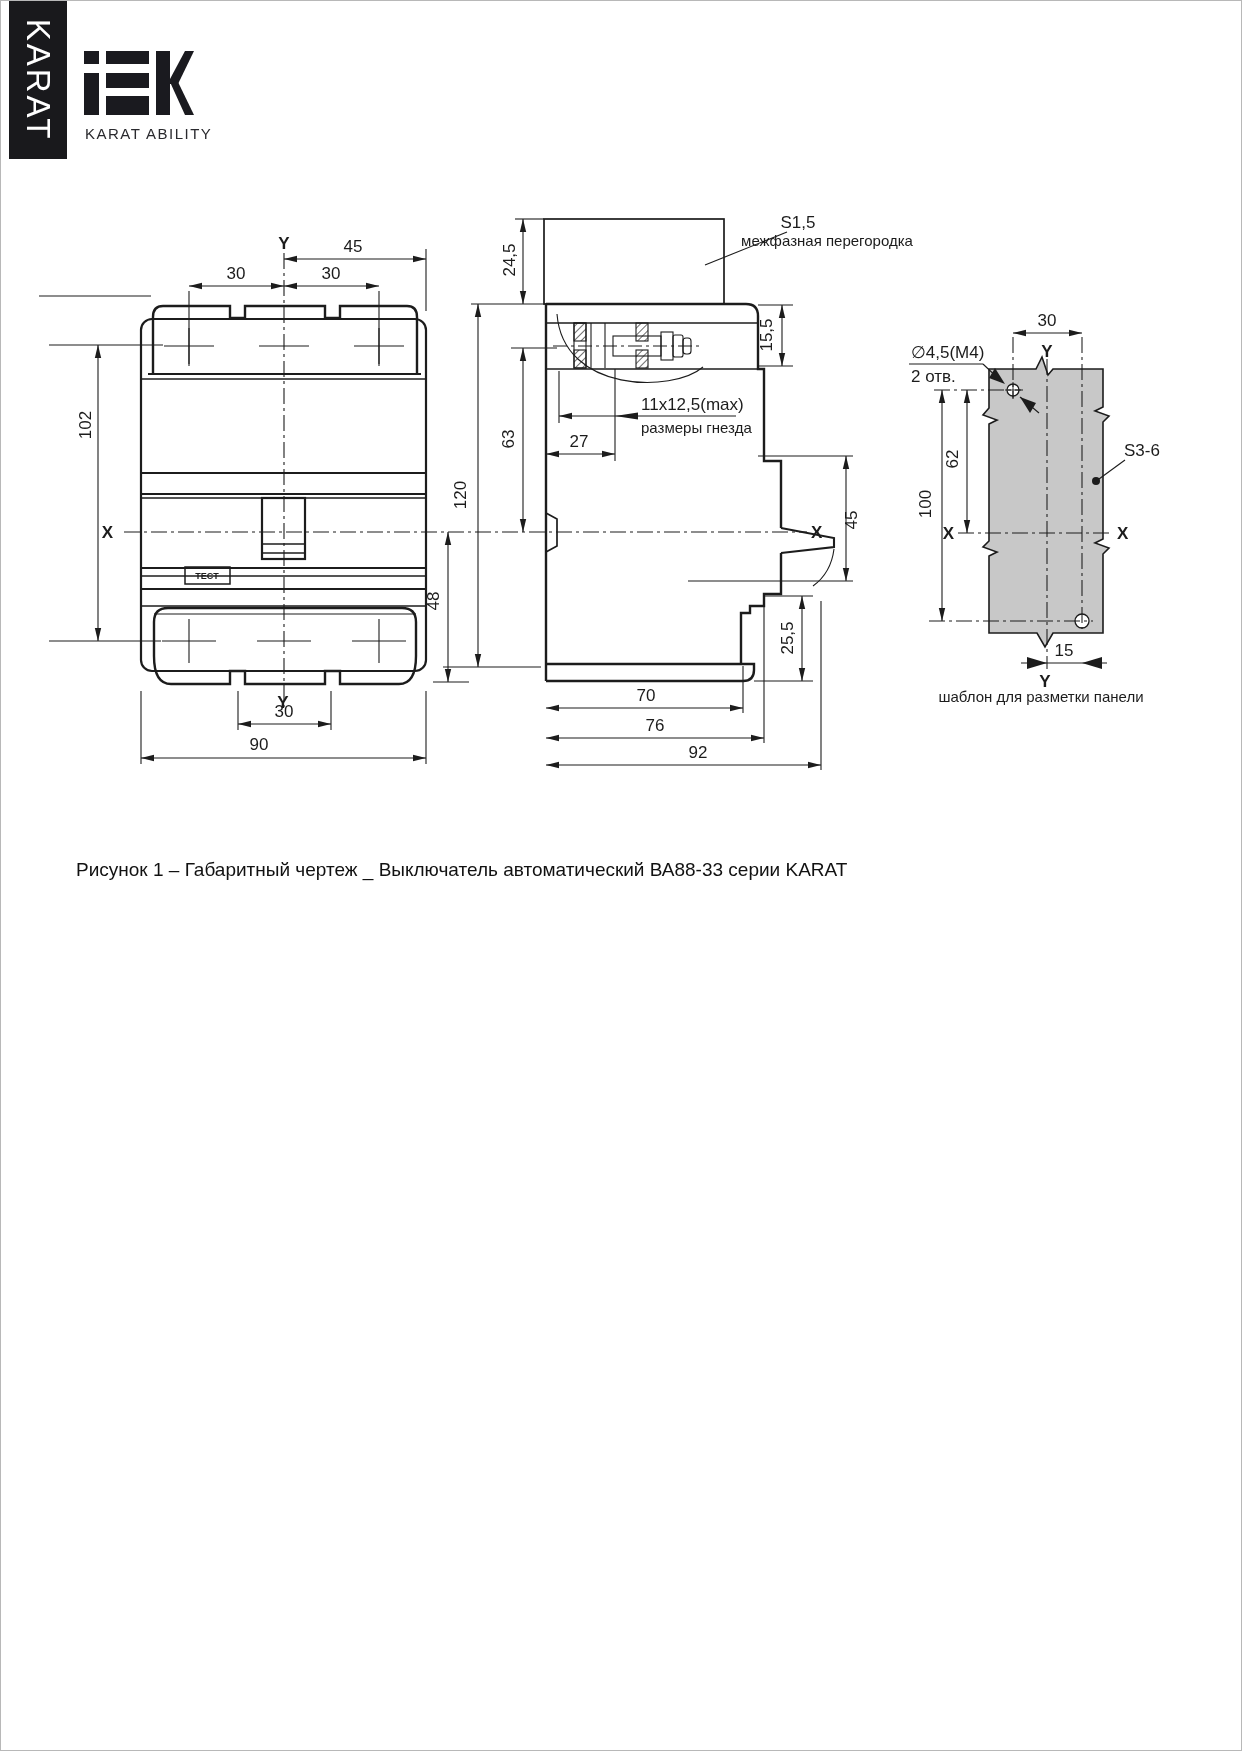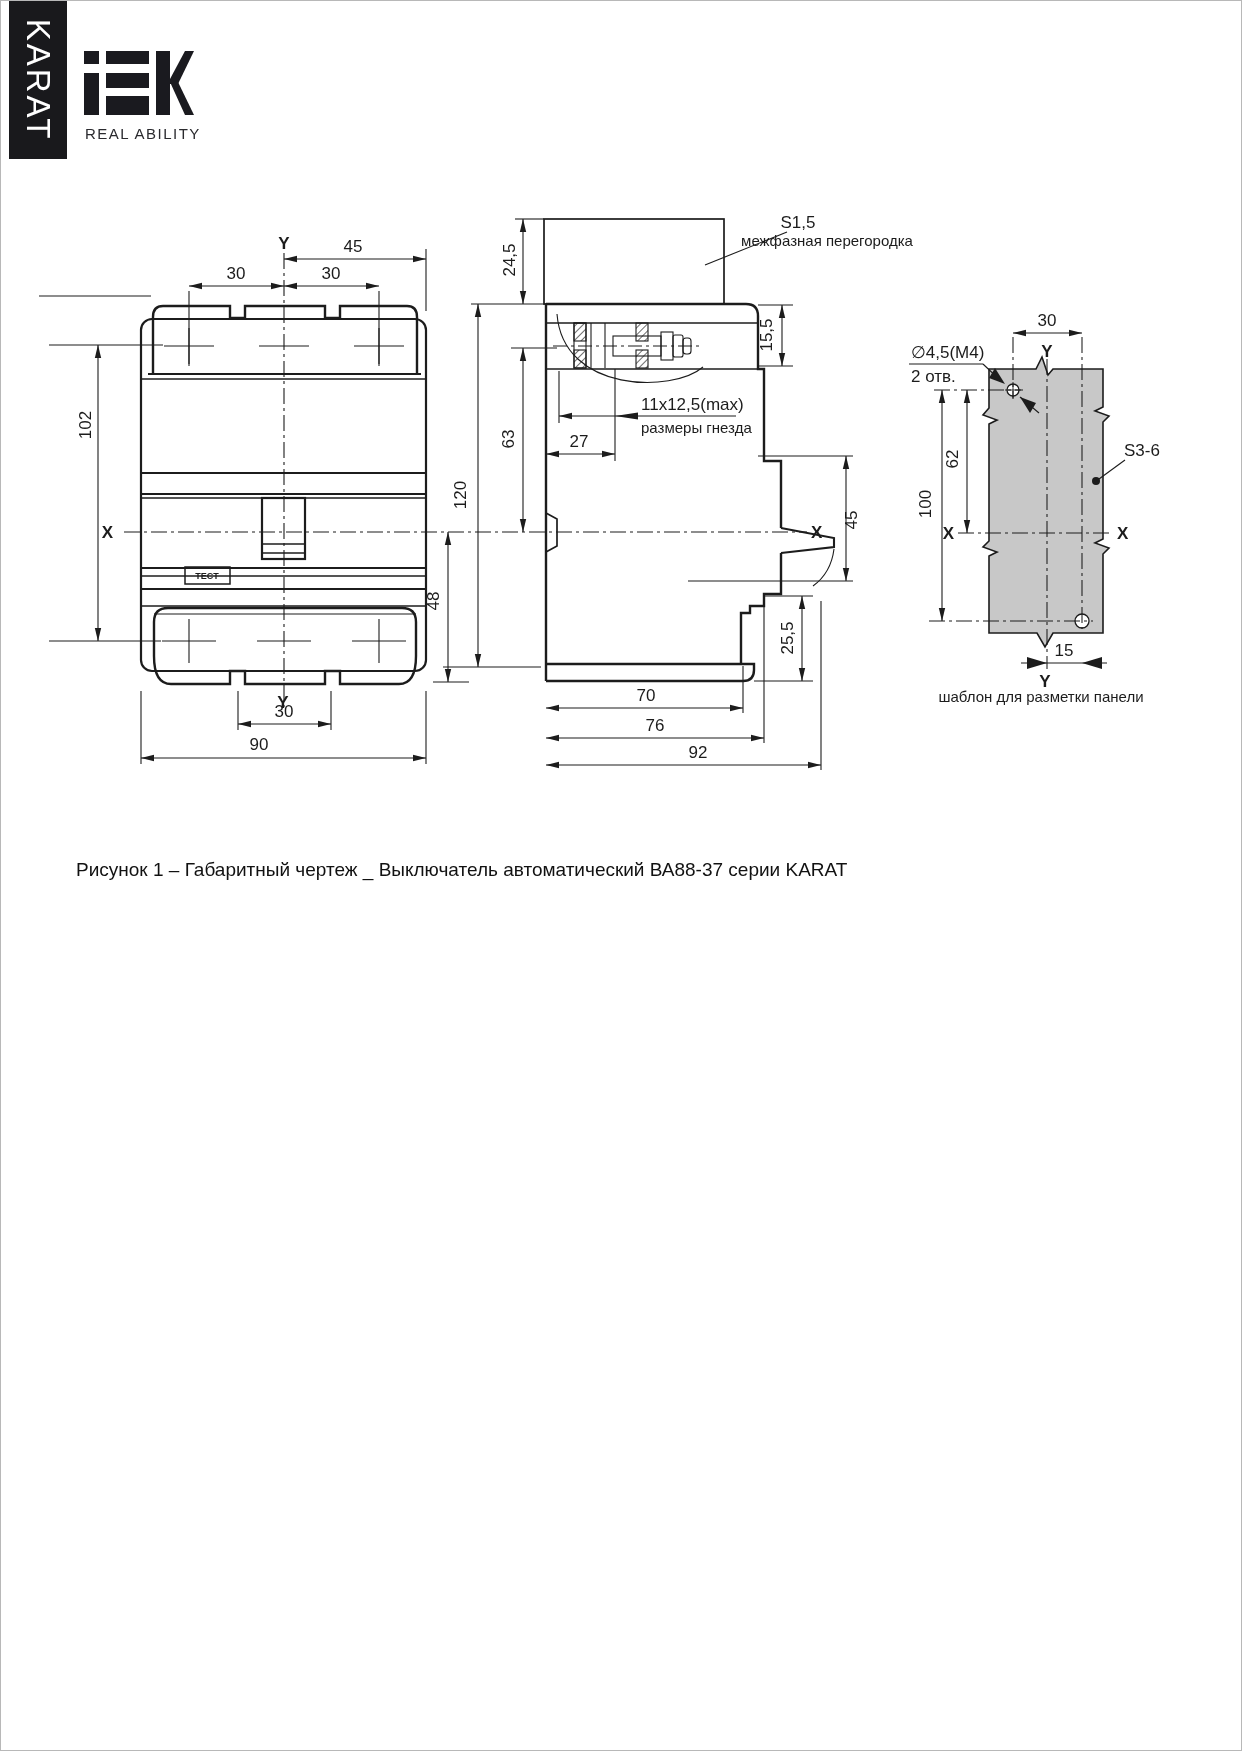--- a/index.html
+++ b/index.html
@@ -35,21 +35,21 @@
         <rect x="0" y="22" width="15" height="42"></rect>
         <rect x="22" y="0" width="43" height="13"></rect>
         <rect x="22" y="22" width="43" height="15"></rect>
         <rect x="22" y="45" width="43" height="19"></rect>
         <rect x="72" y="0" width="14" height="64"></rect>
         <polygon points="86,28 101,0 110,0 94,33 86,33"></polygon>
         <polygon points="86,31 94,31 110,64 101,64"></polygon>
       </g>
     </svg>
   </div>
-  <div class="tagline">REAL ABILITY</div>
+  <div class="tagline">KARAT ABILITY</div>
 
   <svg class="drawing" width="1242" height="820" viewBox="0 0 1242 820">
     <defs>
       <marker id="arr" markerWidth="15" markerHeight="8" refX="15" refY="4" orient="auto-start-reverse" markerUnits="userSpaceOnUse">
         <path d="M15,4 L2,0.8 L2,7.2 Z" fill="#1c1c1c" stroke="none"></path>
       </marker>
       <pattern id="h" width="5" height="5" patternTransform="rotate(45)" patternUnits="userSpaceOnUse">
         <line x1="0" y1="0" x2="0" y2="5" stroke="#1c1c1c" stroke-width="1.3"></line>
       </pattern>
     </defs>
@@ -286,14 +286,14 @@
 
       <line x1="1020" y1="662" x2="1106" y2="662"></line>
       <path d="M1046,662 L1026,656 L1026,668 Z" fill="#1c1c1c" stroke="none"></path>
       <path d="M1081,662 L1101,656 L1101,668 Z" fill="#1c1c1c" stroke="none"></path>
       <text x="1063" y="655" text-anchor="middle" stroke="none">15</text>
       <text class="ax" x="1044" y="686" text-anchor="middle" stroke="none">Y</text>
       <text class="sm" x="1040" y="701" text-anchor="middle" stroke="none">шаблон для разметки панели</text>
     </g>
   </svg>
 
-  <div class="fig-caption">Рисунок 1 – Габаритный чертеж _ Выключатель автоматический ВА88-37 серии KARAT</div>
+  <div class="fig-caption">Рисунок 1 – Габаритный чертеж _ Выключатель автоматический ВА88-33 серии KARAT</div>
 </div>
 
 </body></html>

